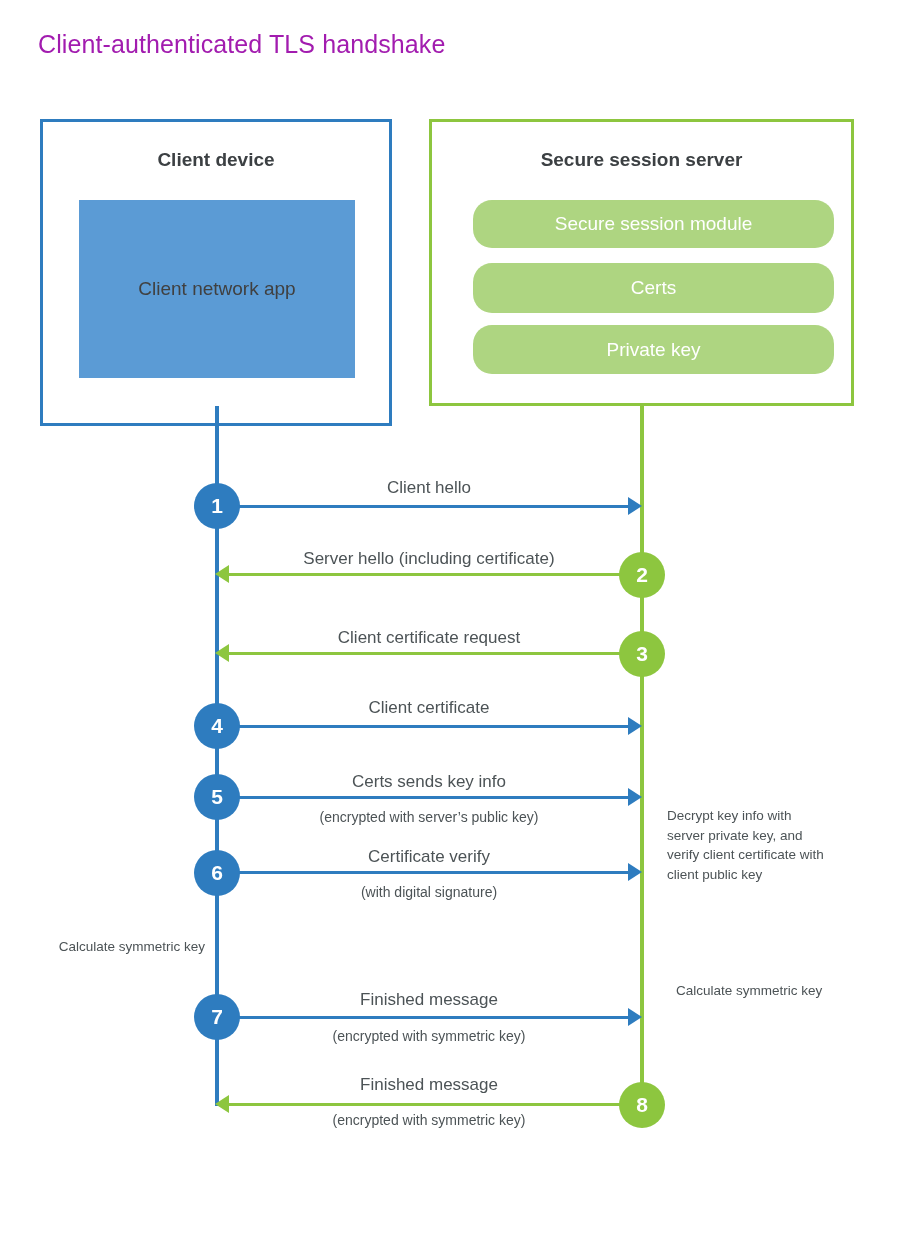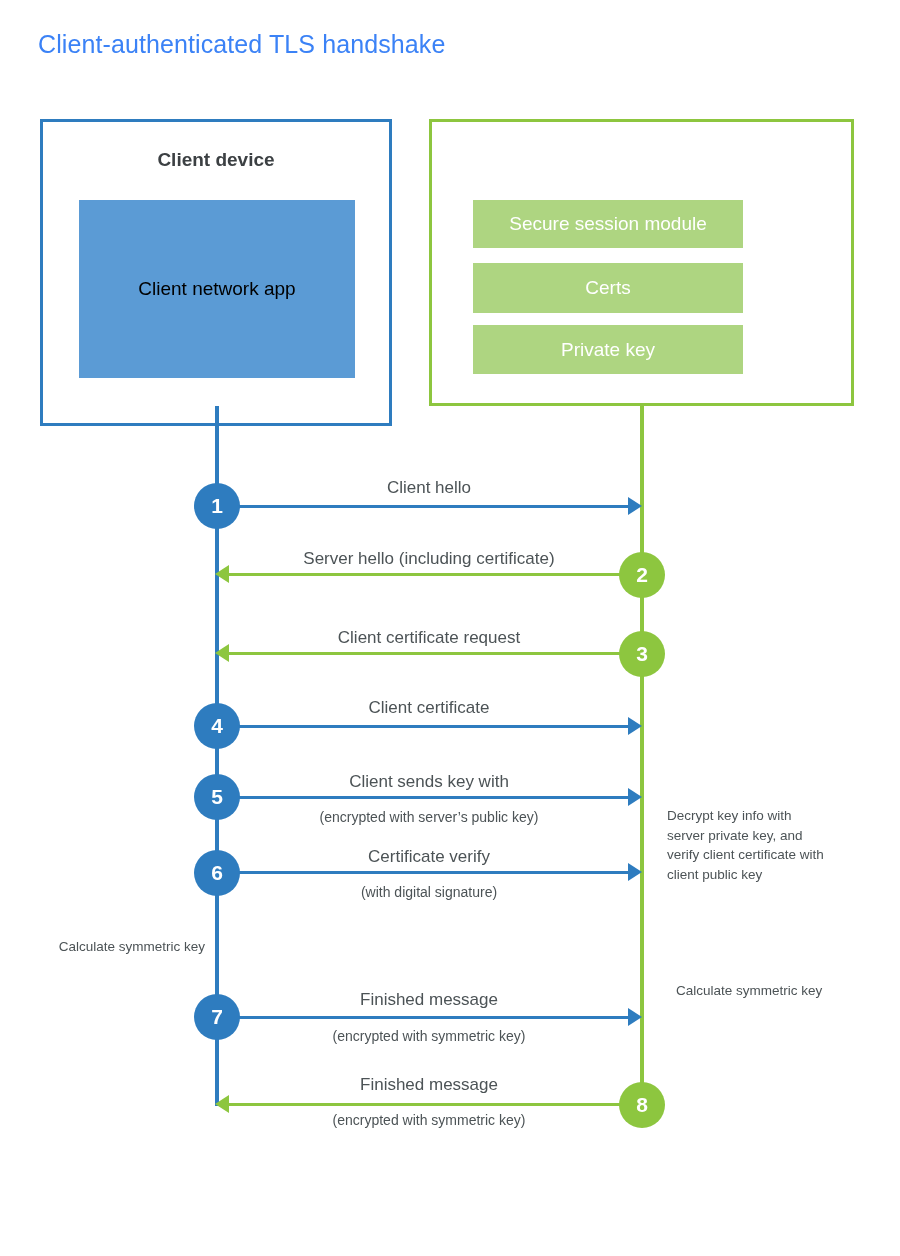--- a/index.html
+++ b/index.html
@@ -14,21 +14,21 @@
     font-family: "Liberation Sans", sans-serif;
     -webkit-font-smoothing: antialiased;
   }
 
   #diagram-title {
     position: absolute;
     left: 38px;
     top: 30px;
     font-size: 25px;
     font-weight: 400;
-    color: #3b82f6;
+    color: #a21caf;
     letter-spacing: 0.1px;
     white-space: nowrap;
   }
 
   
   .actor-box {
     position: absolute;
     background: #ffffff;
     box-sizing: border-box;
   }
@@ -61,37 +61,38 @@
     position: absolute;
     left: 36px;
     top: 78px;
     width: 276px;
     height: 178px;
     background: #5b9bd5;
     display: flex;
     align-items: center;
     justify-content: center;
     text-align: center;
-    color: #000000;
+    color: #404040;
     font-size: 19px;
     line-height: 1.32;
     font-weight: 400;
   }
 
   .server-bar {
     position: absolute;
     left: 41px;
-    width: 270px;
+    width: 361px;
     background: #aed581;
     display: flex;
     align-items: center;
     justify-content: center;
     color: #ffffff;
     font-size: 19px;
     font-weight: 400;
+    border-radius: 19px;
   }
   #server-bar-0 { top: 78px;  height: 48px; }
   #server-bar-1 { top: 141px; height: 50px; }
   #server-bar-2 { top: 203px; height: 49px; }
 
   
   .lifeline {
     position: absolute;
     width: 4px;
   }
@@ -173,20 +174,21 @@
 <body>
 
 <div id="diagram-title">Client-authenticated TLS handshake</div>
 
 <div class="actor-box" id="client-box">
   <div class="actor-title">Client device</div>
   <div id="client-app">Client network app</div>
 </div>
 
 <div class="actor-box" id="server-box">
+  <div class="actor-title">Secure session server</div>
   <div class="server-bar" id="server-bar-0">Secure session module</div>
   <div class="server-bar" id="server-bar-1">Certs</div>
   <div class="server-bar" id="server-bar-2">Private key</div>
 </div>
 
 <div class="lifeline" id="client-lifeline"></div>
 <div class="lifeline" id="server-lifeline"></div>
 
 <div class="step to-server">
   <div class="step-label" style="left:217px; top:478px; width:424px;">Client hello</div>
@@ -210,21 +212,21 @@
 </div>
 
 <div class="step to-server">
   <div class="step-label" style="left:217px; top:698px; width:424px;">Client certificate</div>
   <div class="arrow-line" style="left:217px; top:725px; width:411px;"></div>
   <div class="arrow-head right" style="left:628px; top:717px;"></div>
   <div class="step-badge badge-blue" style="left:194px; top:703px;">4</div>
 </div>
 
 <div class="step to-server">
-  <div class="step-label" style="left:217px; top:772px; width:424px;">Client sends key with</div>
+  <div class="step-label" style="left:217px; top:772px; width:424px;">Certs sends key info</div>
   <div class="arrow-line" style="left:217px; top:796px; width:411px;"></div>
   <div class="arrow-head right" style="left:628px; top:788px;"></div>
   <div class="step-sublabel" style="left:217px; top:809px; width:424px;">(encrypted with server’s public key)</div>
   <div class="step-badge badge-blue" style="left:194px; top:774px;">5</div>
 </div>
 
 <div class="step to-server">
   <div class="step-label" style="left:217px; top:847px; width:424px;">Certificate verify</div>
   <div class="arrow-line" style="left:217px; top:871px; width:411px;"></div>
   <div class="arrow-head right" style="left:628px; top:863px;"></div>

